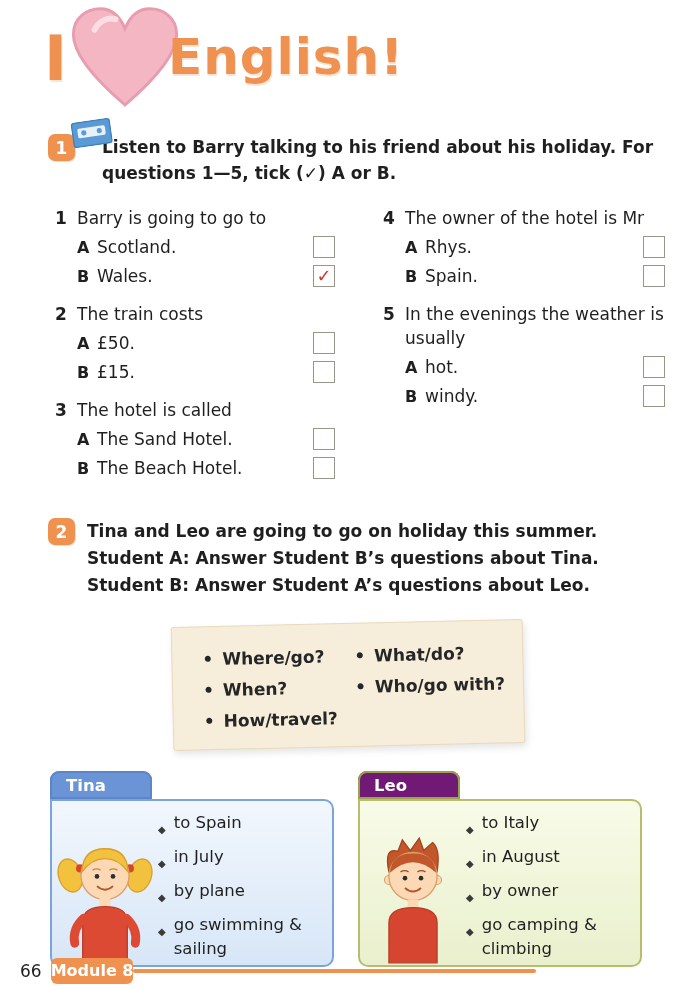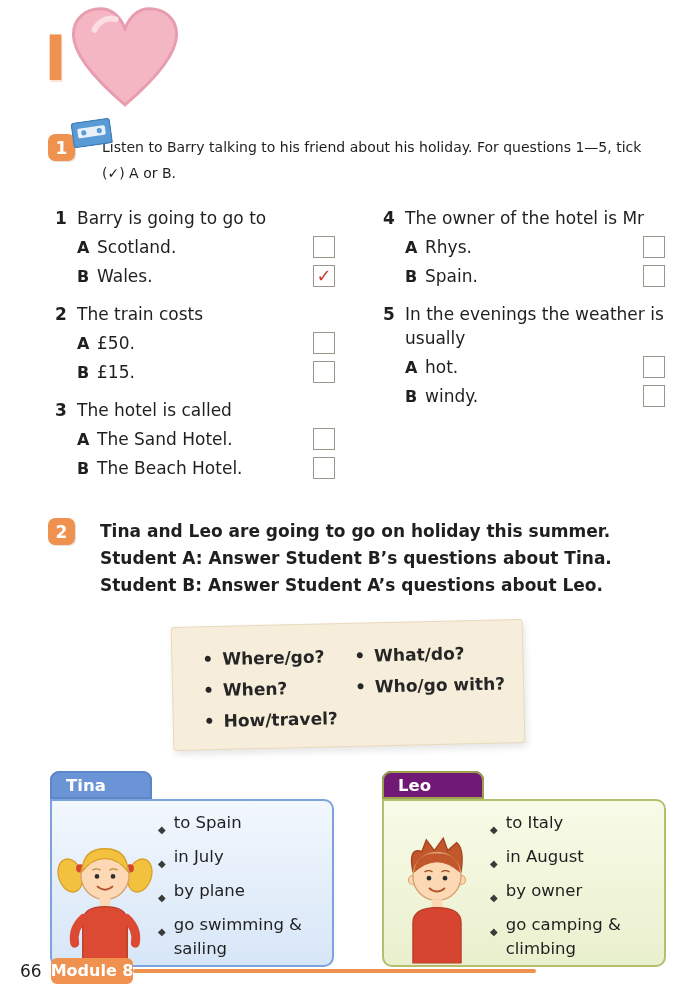--- a/index.html
+++ b/index.html
@@ -34,21 +34,21 @@
     display: flex; align-items: center; justify-content: center;
     font-weight: bold; font-size: 17px;
     box-shadow: 1px 1px 0 rgba(0,0,0,0.12);
   }
 
   
   .ex1-head { position: relative; display: flex; margin: 16px 0 0 48px; }
   .cassette { position: absolute; left: 24px; top: -14px; transform: rotate(-8deg); }
   .instr {
     margin-left: 27px; width: 556px;
-    font-weight: normal; font-size: 14px; line-height: 26px;
+    font-weight: bold; font-size: 17px; line-height: 26px;
   }
 
   .questions { display: flex; margin: 20px 0 0 55px; gap: 48px; }
   .qcol { width: 280px; }
   .qcol.right { width: 282px; }
   .question { margin-bottom: 14px; }
   .q-head { display: flex; font-size: 17px; line-height: 24px; }
   .q-num { width: 22px; font-weight: bold; }
   .q-stem { flex: 1; }
   .q-opt { display: flex; align-items: center; margin: 5px 0 0 22px; min-height: 24px; }
@@ -57,39 +57,39 @@
   .checkbox {
     margin-left: auto; width: 22px; height: 22px;
     border: 1.6px solid #9a958b; background: #fff;
     display: flex; align-items: center; justify-content: center;
     cursor: pointer;
   }
   .tick { color: #cc3a2f; font-size: 18px; font-weight: bold; line-height: 1; }
 
   
   .ex2-head { display: flex; margin: 24px 0 0 48px; }
-  .ex2-text { margin-left: 25px; width: 570px; font-weight: bold; font-size: 17px; line-height: 27px; }
+  .ex2-text { margin-left: 12px; width: 570px; font-weight: bold; font-size: 17px; line-height: 27px; }
 
   .prompt-box {
     margin: 24px 0 0 172px; width: 352px;
     background: #f6edda; border: 1px solid #ead9bb;
     box-shadow: 2px 4px 7px rgba(0,0,0,0.10);
     transform: rotate(-1.3deg);
     padding: 22px 14px 18px 30px;
     border-radius: 3px;
   }
   .prompt-grid {
     display: grid; grid-template-columns: 152px 1fr; row-gap: 11px;
     font-size: 17px; font-weight: 600; color: #262626;
   }
   .prompt-item { display: flex; }
   .dot { margin-right: 9px; }
 
   
-  .cards { display: flex; margin: 24px 0 12px 50px; gap: 48px; }
+  .cards { display: flex; margin: 24px 0 12px 50px; gap: 24px; }
   .card { width: 284px; }
   .card-tab {
     width: 102px; height: 28px;
     border-radius: 9px 9px 0 0;
     color: #fff; font-weight: bold; font-size: 16.5px;
     display: flex; align-items: center; padding-left: 16px;
   }
   .tina .card-tab { background: #6b94d6; box-shadow: inset 0 0 0 2px #5d86c8; }
   .leo .card-tab { background: #701a75; box-shadow: inset 0 0 0 2px #9aa34a; }
   .card-body {
@@ -117,20 +117,21 @@
 <body>
 
 <div class="header">
   <div class="heart-wrap">
     <svg viewBox="0 0 100 92" width="118" height="108">
       <path d="M50,86 C22,62 6,42 6,26 C6,11 18,4 29,4 C39,4 46,11 50,21 C54,11 61,4 71,4 C82,4 94,11 94,26 C94,42 78,62 50,86 Z" fill="#f4b6c2" stroke="#e79cb0" stroke-width="2.5"></path>
       <path d="M24,22 C28,14 36,11 42,13" fill="none" stroke="#fbdde4" stroke-width="5" stroke-linecap="round"></path>
     </svg>
   </div>
   <div class="title-i">I</div>
+  <div class="title-word">English!</div>
 </div>
 
 <div class="ex1-head">
   <div class="ex-badge">1</div>
   <div class="cassette">
     <svg viewBox="0 0 46 30" width="40" height="26">
       <rect x="1" y="1" width="44" height="28" rx="3" fill="#5b9bd5" stroke="#3f7fb8" stroke-width="1.5"></rect>
       <rect x="7" y="8" width="32" height="11" rx="2" fill="#e8f1fa"></rect>
       <circle cx="14" cy="13.5" r="3" fill="#5b9bd5"></circle>
       <circle cx="32" cy="13.5" r="3" fill="#5b9bd5"></circle>

